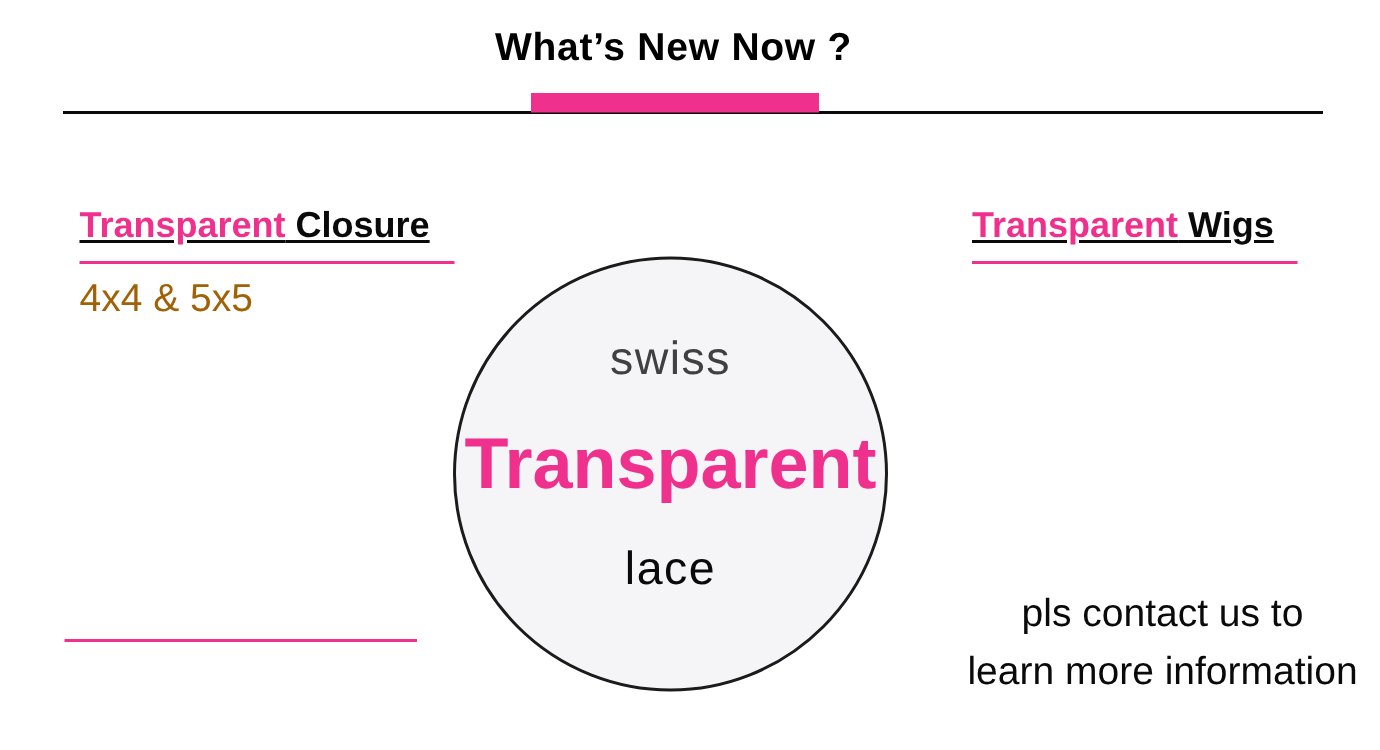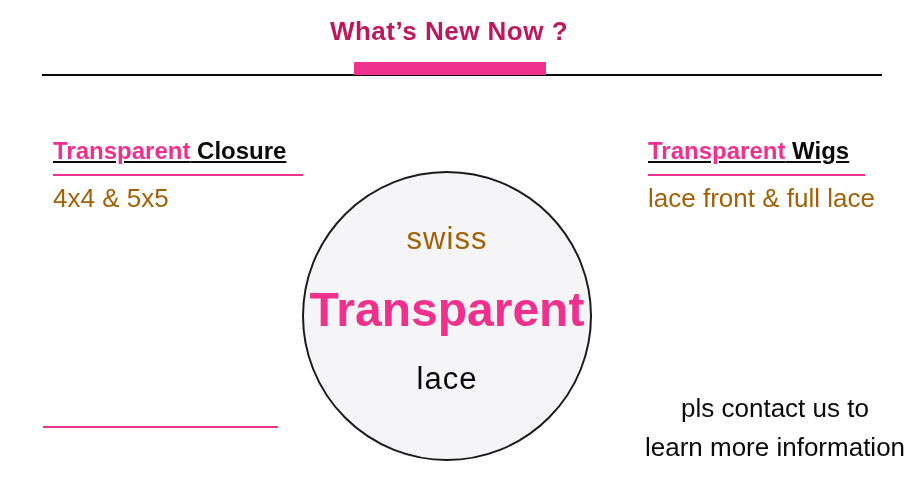--- a/index.html
+++ b/index.html
@@ -17,21 +17,21 @@
   
   .title {
     position: absolute;
     top: 16px;
     left: 0;
     width: 898px;
     text-align: center;
     font-size: 26px;
     font-weight: bold;
     letter-spacing: 0.5px;
-    color: #be185d;
+    color: #000000;
     white-space: nowrap;
   }
   .divider {
     position: absolute;
     top: 74px;
     left: 42px;
     width: 840px;
     height: 2px;
     background: #0a0a0a;
   }
@@ -89,21 +89,21 @@
     background: #f5f4f6;
     border: 2px solid #1b1b1b;
   }
   .circle-top {
     position: absolute;
     top: 48px;
     width: 100%;
     text-align: center;
     font-size: 31px;
     letter-spacing: 1px;
-    color: #a16207;
+    color: #404040;
   }
   .circle-main {
     position: absolute;
     top: 109px;
     left: 50%;
     transform: translateX(-50%);
     font-size: 48px;
     font-weight: bold;
     color: #f0308d;
     white-space: nowrap;
@@ -143,21 +143,20 @@
   <div class="sec-title closure-title">
     <span class="hl">Transparent</span><span> Closure</span>
   </div>
   <div class="underline closure-line"></div>
   <div class="detail closure-detail">4x4 &amp; 5x5</div>
 
   <div class="sec-title wigs-title">
     <span class="hl">Transparent</span><span> Wigs</span>
   </div>
   <div class="underline wigs-line"></div>
-  <div class="detail wigs-detail">lace front &amp; full lace</div>
 
   <div class="circle">
     <div class="circle-top">swiss</div>
     <div class="circle-main">Transparent</div>
     <div class="circle-bottom">lace</div>
   </div>
 
   <div class="underline frontal-line"></div>
 
   <div class="contact">

